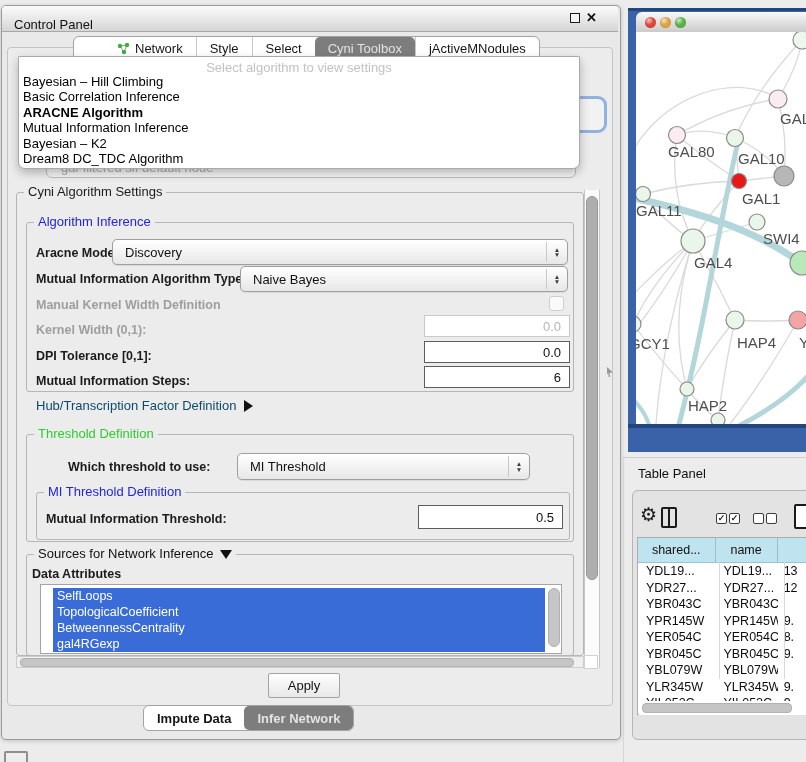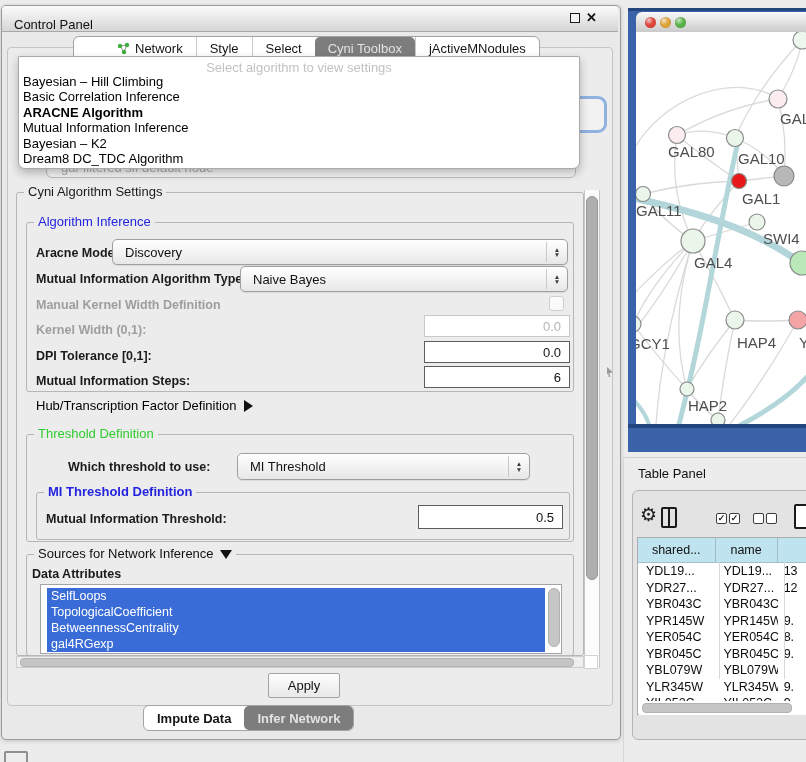--- a/index.html
+++ b/index.html
@@ -38,21 +38,21 @@
       display:flex;align-items:center;font-size:13px;color:#111;box-shadow:0 1px 1px rgba(0,0,0,.08);}
   .combo .txt{padding-left:12px;flex:1;white-space:nowrap;overflow:hidden;}
   .combo .arr{width:20px;align-self:stretch;display:flex;flex-direction:column;align-items:center;
       justify-content:center;color:#3c3c3c;font-size:6.5px;line-height:5.5px;border-left:1px solid #c9c9c9;margin:2px 0;}
   .fld{position:absolute;background:#fff;text-align:right;font-size:13px;padding:0 8px 0 0;border:1px solid #5d5d5d;
       color:#111;box-sizing:border-box;font-family:inherit;outline:none;}
   .fld.disabled{border-color:#c9c9c9;color:#b5b5b5;}
   .checkbox{position:absolute;width:13px;height:13px;border:1px solid #cfcfcf;border-radius:3px;background:#fafafa;}
   .attr-list{position:absolute;left:40px;top:584px;width:522px;height:70px;background:#fff;border:1px solid #a4a4a4;
       overflow:hidden;box-sizing:border-box;padding-top:3px;}
-  .attr-item{height:16px;line-height:16px;margin:0 16px 0 6px;background:#3a6cd8;color:#fff;font-size:12.5px;padding-left:4px;white-space:nowrap;}
+  .attr-item{height:16px;line-height:16px;margin:0 16px 0 12px;background:#3a6cd8;color:#fff;font-size:12.5px;padding-left:4px;white-space:nowrap;}
   .scroll-v-track{position:absolute;background:#fbfbfb;border-left:1px solid #c6c6c6;border-right:1px solid #c6c6c6;}
   .scroll-thumb{position:absolute;background:#aeaeae;border:1px solid #979797;border-radius:6px;}
   .btn{position:absolute;display:flex;align-items:center;justify-content:center;font-size:13px;color:#111;
       background:linear-gradient(#fefefe,#e8e8e8);border:1px solid #a3a3a3;border-radius:2px;}
   .tri-right{display:inline-block;width:0;height:0;border-left:9px solid #111;border-top:6px solid transparent;border-bottom:6px solid transparent;margin-left:8px;}
   .tri-down{display:inline-block;width:0;height:0;border-top:9px solid #111;border-left:6px solid transparent;border-right:6px solid transparent;margin-left:6px;}
   
   .net-frame{position:absolute;left:628px;top:8px;width:178px;height:444px;background:#3a62a8;}
   .net-frame-topline{position:absolute;left:628px;top:8px;width:178px;height:3px;background:#24467f;}
   .net-titlebar{position:absolute;left:636px;top:12px;width:176px;height:20px;
@@ -172,36 +172,36 @@
 
   <span class="lbl dis" style="left:36px;top:323px;">Kernel Width (0,1):</span>
   <input class="fld disabled" style="left: 424px; top: 315px; width: 146px; height: 22px;" readonly="" value="0.0">
 
   <span class="lbl" style="left:36px;top:349px;">DPI Tolerance [0,1]:</span>
   <input class="fld" style="left: 424px; top: 341px; width: 146px; height: 22px;" readonly="" value="0.0">
 
   <span class="lbl" style="left:36px;top:374px;">Mutual Information Steps:</span>
   <input class="fld" style="left: 424px; top: 366px; width: 146px; height: 22px;" readonly="" value="6">
 
-  <div class="abs" style="left:36px;top:398px;font-size:13px;color:#000000;display:flex;align-items:center;">
+  <div class="abs" style="left:36px;top:398px;font-size:13px;color:#0c4a6e;display:flex;align-items:center;">
     <span>Hub/Transcription Factor Definition</span>
     <span class="tri-right"></span>
   </div>
 
   <div class="gb" style="left:26px;top:434px;width:546px;height:106px;"></div>
   <span class="gb-label" style="left:34px;top:427px;color:#2fcb2f;">Threshold Definition</span>
 
   <span class="lbl" style="left:68px;top:460px;">Which threshold to use:</span>
   <div class="combo" style="left:237px;top:453px;width:291px;height:25px;">
     <span class="txt">MI Threshold</span>
     <span class="arr">▲<br>▼</span>
   </div>
 
   <div class="gb" style="left:36px;top:492px;width:532px;height:46px;"></div>
-  <span class="gb-label" style="left:44px;top:485px;color:#2323e0;font-weight:bold;">MI Threshold Definition</span>
+  <span class="gb-label" style="left:44px;top:485px;color:#2323e0;">MI Threshold Definition</span>
   <span class="lbl" style="left:46px;top:512px;">Mutual Information Threshold:</span>
   <input class="fld" style="left: 418px; top: 505px; width: 145px; height: 24px;" readonly="" value="0.5">
 
   <div class="gb" style="left:26px;top:554px;width:546px;height:100px;"></div>
   <div class="gb-label" style="left:34px;top:547px;color:#111;display:flex;align-items:center;">
     <span>Sources for Network Inference</span>
     <span class="tri-down"></span>
   </div>
   <span class="lbl" style="left:32px;top:567px;">Data Attributes</span>
   <div class="attr-list" id="attr-list">

